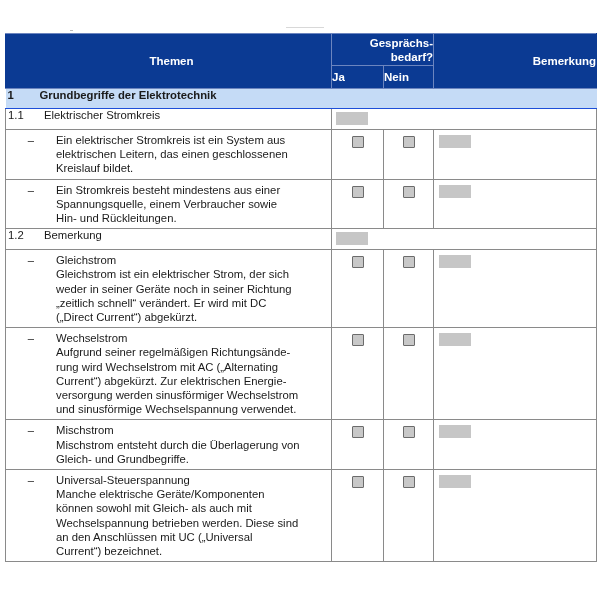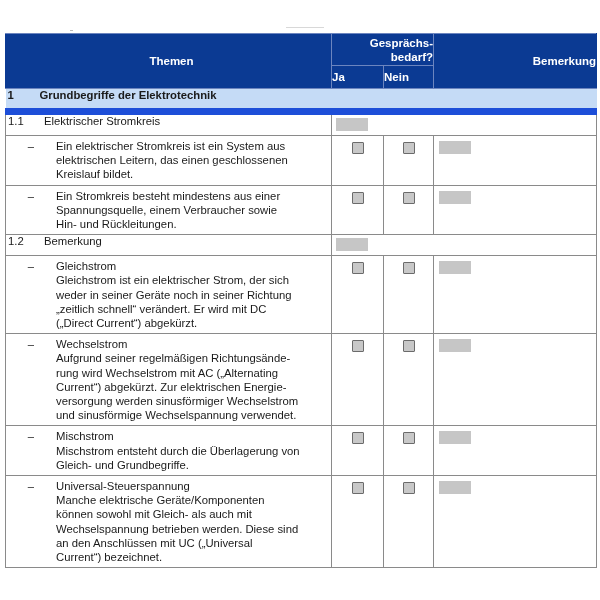--- a/index.html
+++ b/index.html
@@ -10,21 +10,21 @@
   table { position: absolute; left: 5px; top: 33px; border-collapse: collapse; width: 591px; table-layout: fixed; }
   col.c-topic { width: 326px; }
   col.c-ja { width: 52px; }
   col.c-nein { width: 50px; }
   col.c-rem { width: 163px; }
   th { background: #0b3a93; color: #ffffff; font-weight: bold; font-size: 11.5px; padding: 0; border: 1px solid #6c85bf; }
   th.themen { text-align: center; padding-left: 6px; border-left: 1px solid #0b3a93; }
   th.gb { height: 31px; text-align: right; line-height: 14px; border-bottom: 1px solid #6c85bf; }
   th.sub { height: 22px; text-align: left; }
   th.rem { text-align: right; padding-left: 6px; border-right: 1px solid #0b3a93; }
-  tr.section td { background: #c5dbf6; font-weight: bold; height: 19px; padding: 0; border-bottom: 7px solid #1d4ed8; }
+  tr.section td { background: #c5dbf6; font-weight: bold; height: 19px; padding: 0; border-bottom: 1px solid #1d4ed8; }
   .num { display: inline-block; width: 32px; padding-left: 2px; }
   tr.sub td { height: 20px; padding: 0; border-bottom: 1px solid #8a8a8a; }
   tr.sub td.topic { border-left: 1px solid #8a8a8a; }
   tr.sub td.grey { border-left: 1px solid #8a8a8a; border-right: 1px solid #8a8a8a; position: relative; }
   td { vertical-align: top; }
   tr.item td { border: 1px solid #8a8a8a; padding: 0; }
   tr.item td.topic { padding: 3px 4px 3px 0; line-height: 14.2px; }
   .item-wrap { display: flex; }
   .dash { width: 50px; text-align: center; flex: none; }
   .text { flex: 1; }

